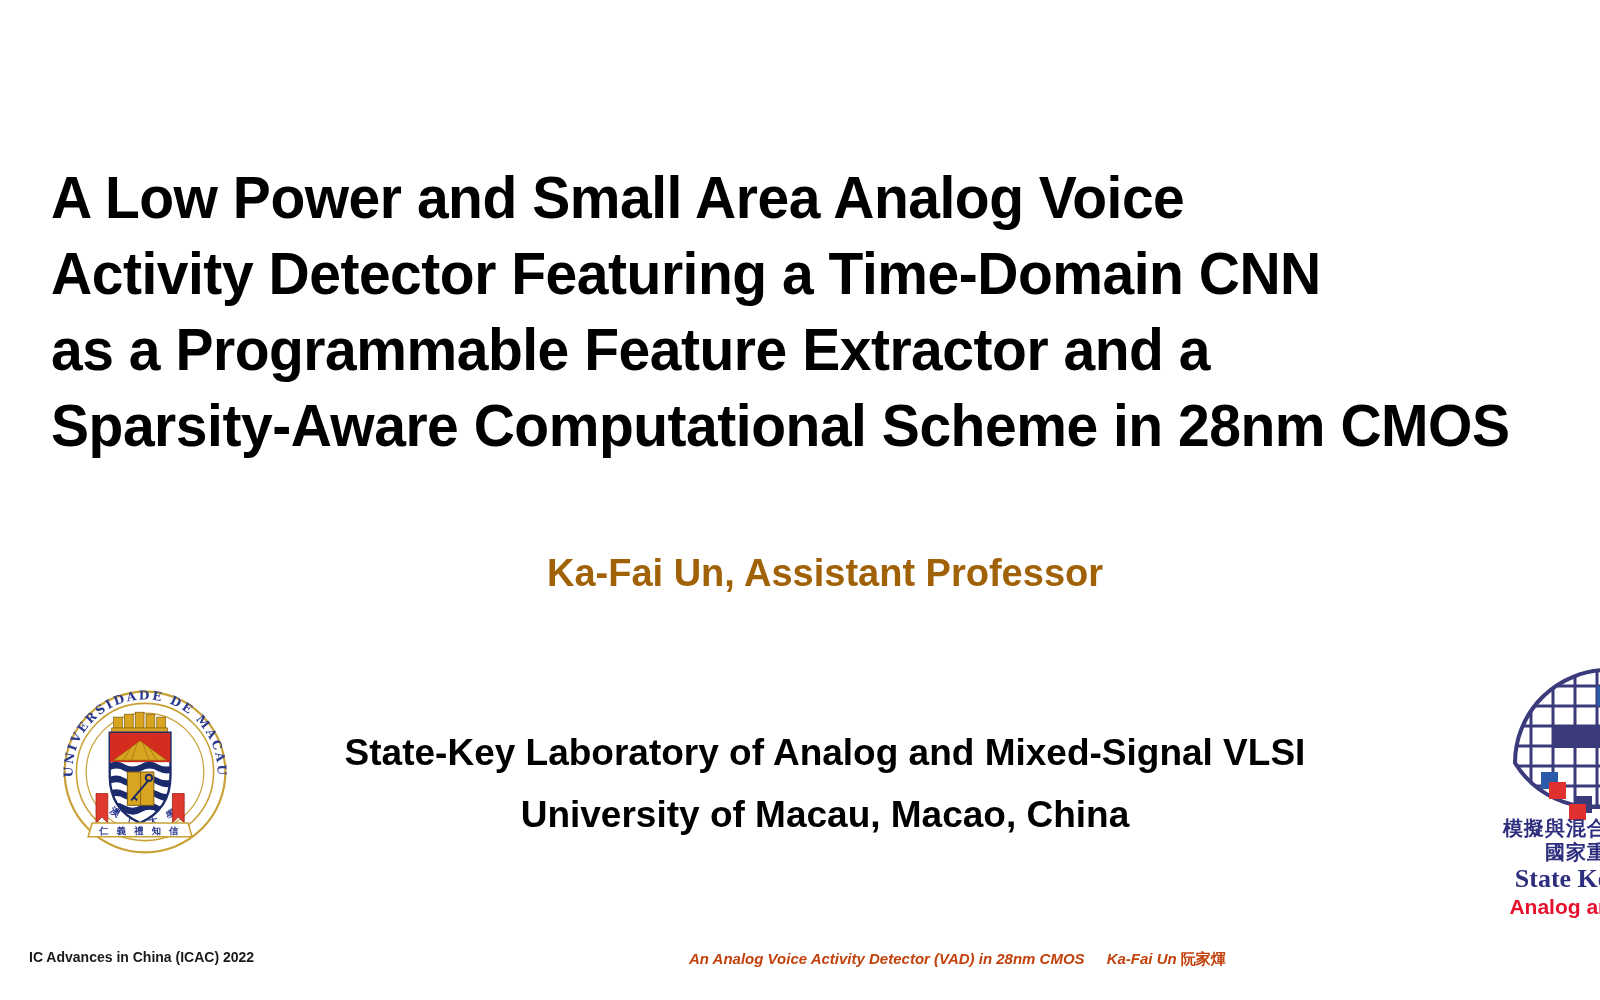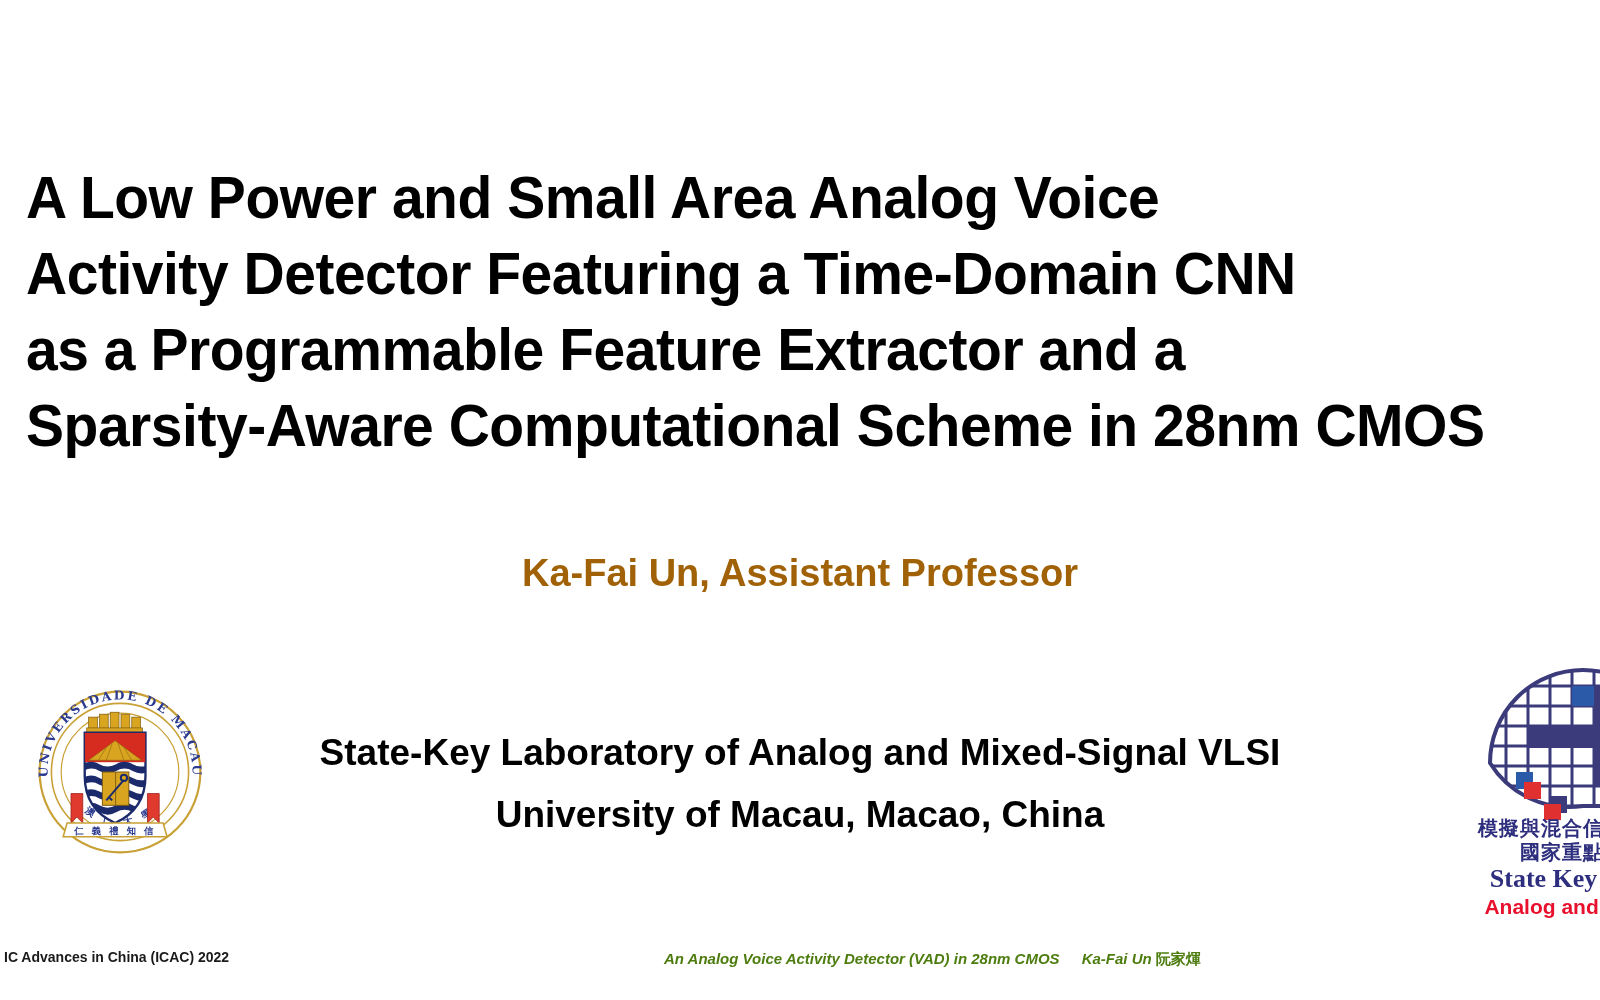--- a/index.html
+++ b/index.html
@@ -14,20 +14,21 @@
     font-family: "Liberation Sans", sans-serif;
     color: #000000;
     position: relative;
   }
 
   .slide {
     position: absolute;
     inset: 0;
     background: #ffffff;
     overflow: hidden;
+    margin-left: 25px;
   }
 
   
   .title-block {
     position: absolute;
     left: 26px;
     top: 160px;
     width: 1660px;       
     white-space: nowrap;
   }
@@ -160,21 +161,21 @@
     white-space: nowrap;
   }
   .footer-center {
     position: absolute;
     left: 664px;
     top: 950px;
     font-family: "Liberation Sans", sans-serif;
     font-weight: bold;
     font-style: italic;
     font-size: 15px;
-    color: #4d7c0f;
+    color: #c2410c;
     white-space: nowrap;
   }
   .footer-center .cjk {
     font-family: "DejaVu Sans", sans-serif;
     font-style: normal;
     font-weight: bold;
     font-size: 15px;
   }
   .footer-gap { display: inline-block; width: 22px; }
 </style>

